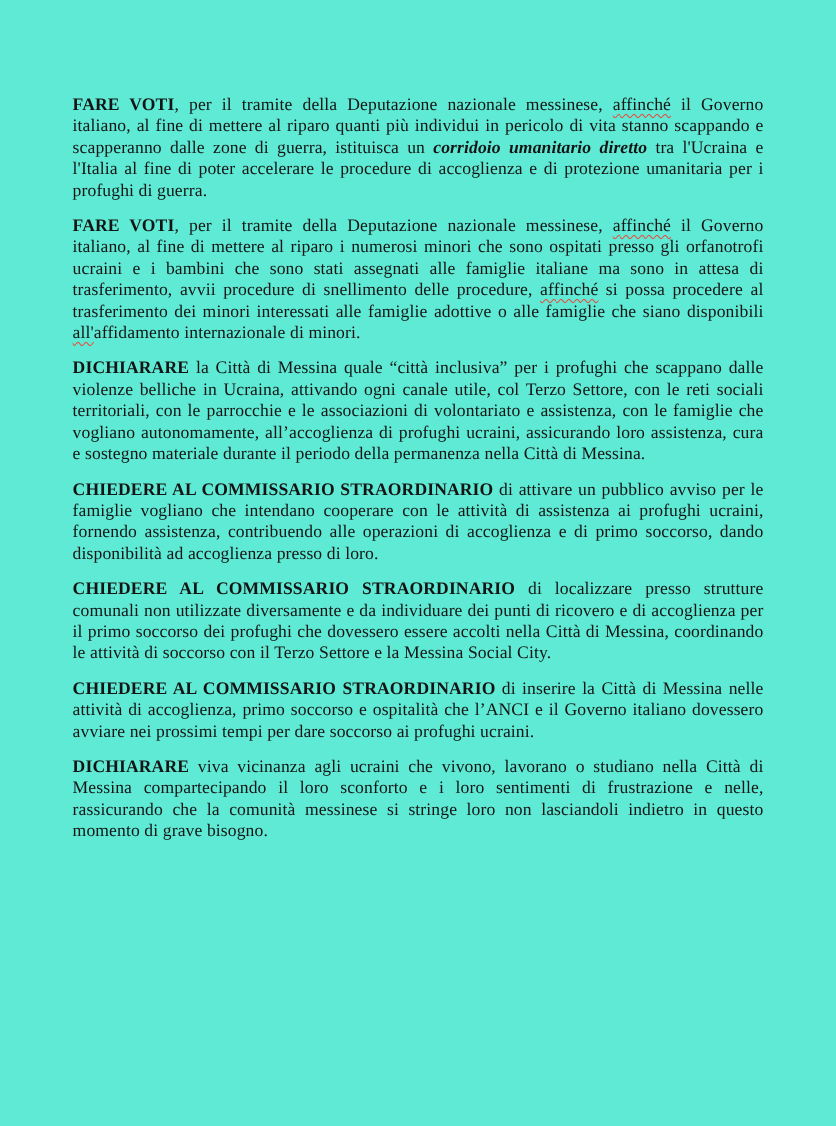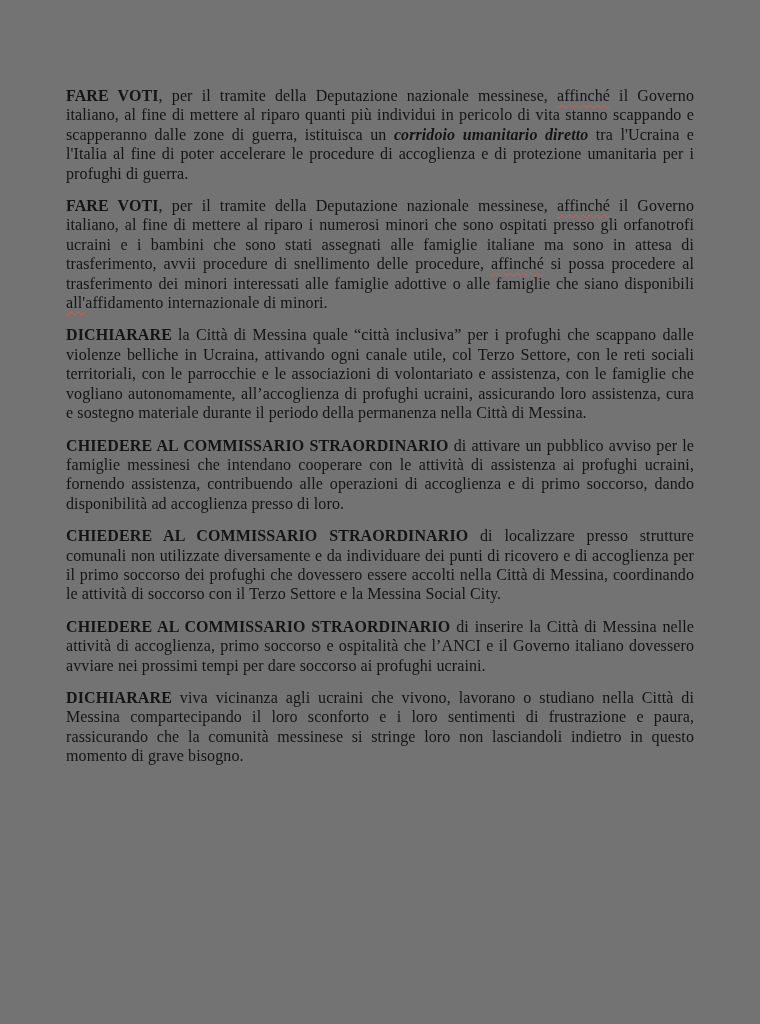--- a/index.html
+++ b/index.html
@@ -9,21 +9,21 @@
   }
   body {
     width: 760px;
     height: 1024px;
     overflow: hidden;
   }
   .page {
     box-sizing: border-box;
     width: 760px;
     height: 1024px;
-    background: #737373;
+    background: #5eead4;
     padding: 86px 66px 0 66px;
   }
   .doc-body p.para {
     margin: 0 0 13px 0;
     font-family: "Liberation Serif", "DejaVu Serif", serif;
     font-size: 16px;
     line-height: 19.4px;
     color: #141414;
     text-align: justify;
     letter-spacing: 0.1px;
@@ -40,18 +40,18 @@
   }
 </style>
 </head>
 <body>
 
 <div class="page">
   <div class="doc-body">
       <p class="para"><span class="r-bold">FARE VOTI</span><span class="r-normal">, per il tramite della Deputazione nazionale messinese, </span><span class="r-squiggle">affinché</span><span class="r-normal"> il Governo italiano, al fine di mettere al riparo quanti più individui in pericolo di vita stanno scappando e scapperanno dalle zone di guerra, istituisca un </span><span class="r-bolditalic">corridoio umanitario diretto</span><span class="r-normal"> tra l'Ucraina e l'Italia al fine di poter accelerare le procedure di accoglienza e di protezione umanitaria per i profughi di guerra.</span></p>
       <p class="para"><span class="r-bold">FARE VOTI</span><span class="r-normal">, per il tramite della Deputazione nazionale messinese, </span><span class="r-squiggle">affinché</span><span class="r-normal"> il Governo italiano, al fine di mettere al riparo i numerosi minori che sono ospitati presso gli orfanotrofi ucraini e i bambini che sono stati assegnati alle famiglie italiane ma sono in attesa di trasferimento, avvii procedure di snellimento delle procedure, </span><span class="r-squiggle">affinché</span><span class="r-normal"> si possa procedere al trasferimento dei minori interessati alle famiglie adottive o alle famiglie che siano disponibili </span><span class="r-squiggle">all'</span><span class="r-normal">affidamento internazionale di minori.</span></p>
       <p class="para"><span class="r-bold">DICHIARARE</span><span class="r-normal"> la Città di Messina quale “città inclusiva” per i profughi che scappano dalle violenze belliche in Ucraina, attivando ogni canale utile, col Terzo Settore, con le reti sociali territoriali, con le parrocchie e le associazioni di volontariato e assistenza, con le famiglie che vogliano autonomamente, all’accoglienza di profughi ucraini, assicurando loro assistenza, cura e sostegno materiale durante il periodo della permanenza nella Città di Messina.</span></p>
-      <p class="para"><span class="r-bold">CHIEDERE AL COMMISSARIO STRAORDINARIO</span><span class="r-normal"> di attivare un pubblico avviso per le famiglie messinesi che intendano cooperare con le attività di assistenza ai profughi ucraini, fornendo assistenza, contribuendo alle operazioni di accoglienza e di primo soccorso, dando disponibilità ad accoglienza presso di loro.</span></p>
+      <p class="para"><span class="r-bold">CHIEDERE AL COMMISSARIO STRAORDINARIO</span><span class="r-normal"> di attivare un pubblico avviso per le famiglie vogliano che intendano cooperare con le attività di assistenza ai profughi ucraini, fornendo assistenza, contribuendo alle operazioni di accoglienza e di primo soccorso, dando disponibilità ad accoglienza presso di loro.</span></p>
       <p class="para"><span class="r-bold">CHIEDERE AL COMMISSARIO STRAORDINARIO</span><span class="r-normal"> di localizzare presso strutture comunali non utilizzate diversamente e da individuare dei punti di ricovero e di accoglienza per il primo soccorso dei profughi che dovessero essere accolti nella Città di Messina, coordinando le attività di soccorso con il Terzo Settore e la Messina Social City.</span></p>
       <p class="para"><span class="r-bold">CHIEDERE AL COMMISSARIO STRAORDINARIO</span><span class="r-normal"> di inserire la Città di Messina nelle attività di accoglienza, primo soccorso e ospitalità che l’ANCI e il Governo italiano dovessero avviare nei prossimi tempi per dare soccorso ai profughi ucraini.</span></p>
-      <p class="para"><span class="r-bold">DICHIARARE</span><span class="r-normal"> viva vicinanza agli ucraini che vivono, lavorano o studiano nella Città di Messina compartecipando il loro sconforto e i loro sentimenti di frustrazione e paura, rassicurando che la comunità messinese si stringe loro non lasciandoli indietro in questo momento di grave bisogno.</span></p>
+      <p class="para"><span class="r-bold">DICHIARARE</span><span class="r-normal"> viva vicinanza agli ucraini che vivono, lavorano o studiano nella Città di Messina compartecipando il loro sconforto e i loro sentimenti di frustrazione e nelle, rassicurando che la comunità messinese si stringe loro non lasciandoli indietro in questo momento di grave bisogno.</span></p>
     </div>
 </div>
 
 </body></html>

